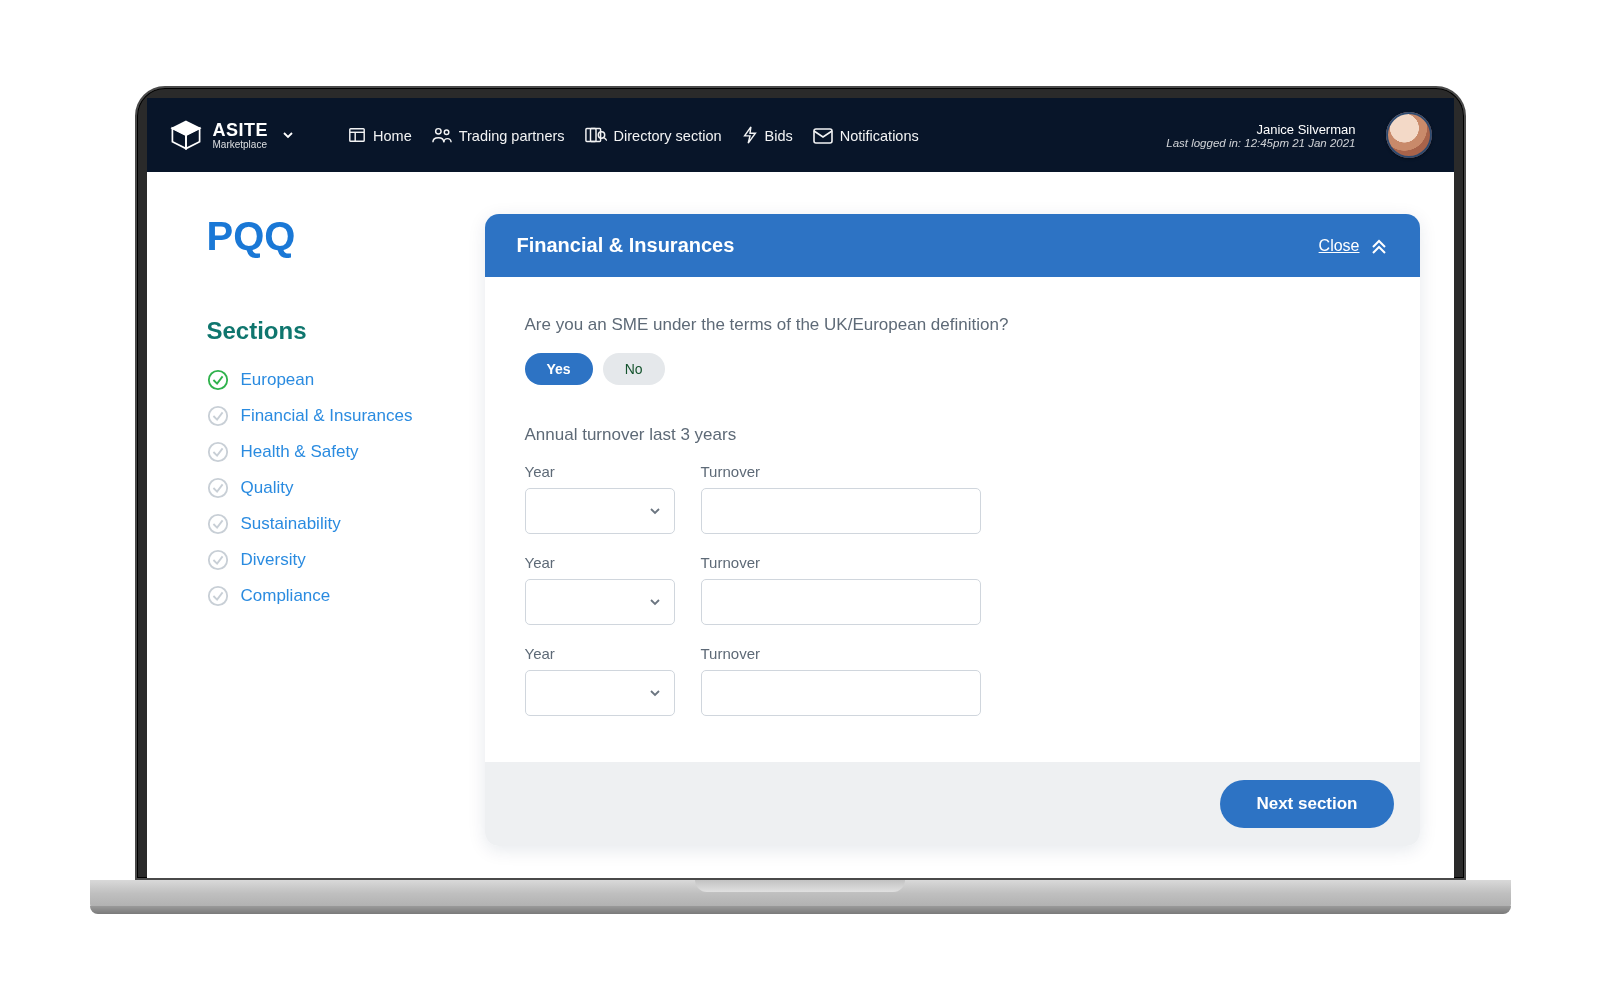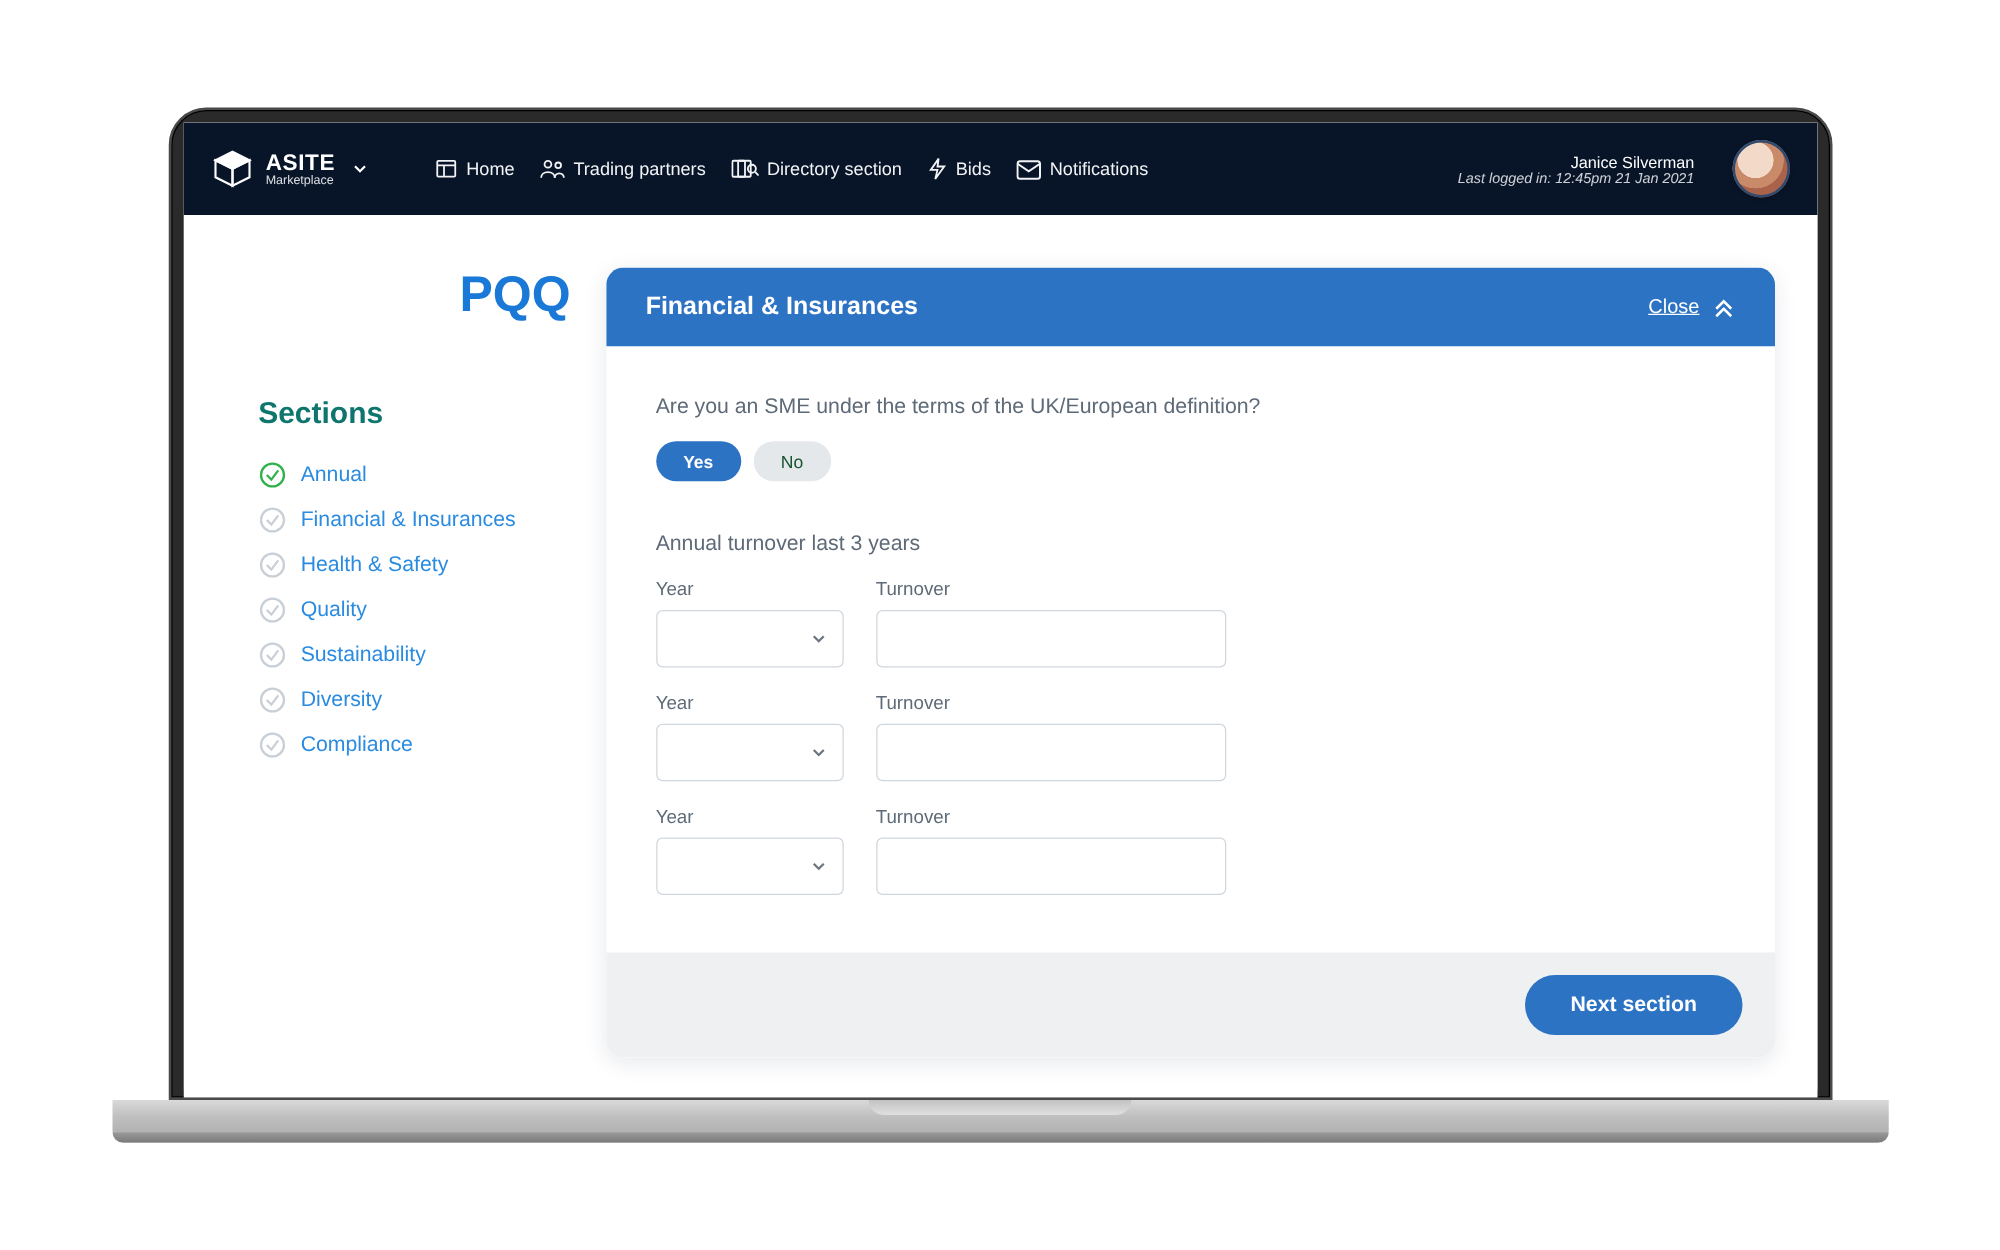--- a/index.html
+++ b/index.html
@@ -94,21 +94,20 @@
     padding: 42px 34px 26px 60px;
     gap: 28px;
     background: #fff;
   }
   .sidebar { width: 250px; flex-shrink: 0; }
   .pqq-title {
     color: #1a78d6;
     font-weight: 800;
     font-size: 40px;
     margin-bottom: 58px;
-    text-align: right;
   }
   .sections-title {
     color: #0f766e;
     font-weight: 700;
     font-size: 24px;
     margin-bottom: 24px;
   }
   .section-list { list-style: none; display: flex; flex-direction: column; gap: 14px; }
   .section-list li {
     display: flex; align-items: center; gap: 12px;
@@ -259,21 +258,21 @@
           <div class="pqq-title">PQQ</div>
           <div class="sections-title">Sections</div>
           <ul class="section-list">
             <li>
               <span class="chk">
                   <svg width="22" height="22" viewBox="0 0 24 24" fill="none" stroke="#2fb24c" stroke-width="2">
                     <circle cx="12" cy="12" r="10"></circle>
                     <path d="M7 12 L11 16 L17 8"></path>
                   </svg>
                 </span>
-              <span>Annual</span>
+              <span>European</span>
             </li>
             <li>
               <span class="chk">
                   <svg width="22" height="22" viewBox="0 0 24 24" fill="none" stroke="#c8cfd6" stroke-width="2">
                     <circle cx="12" cy="12" r="10"></circle>
                     <path d="M7 12 L11 16 L17 8"></path>
                   </svg>
                 </span>
               <span>Financial &amp; Insurances</span>
             </li>

